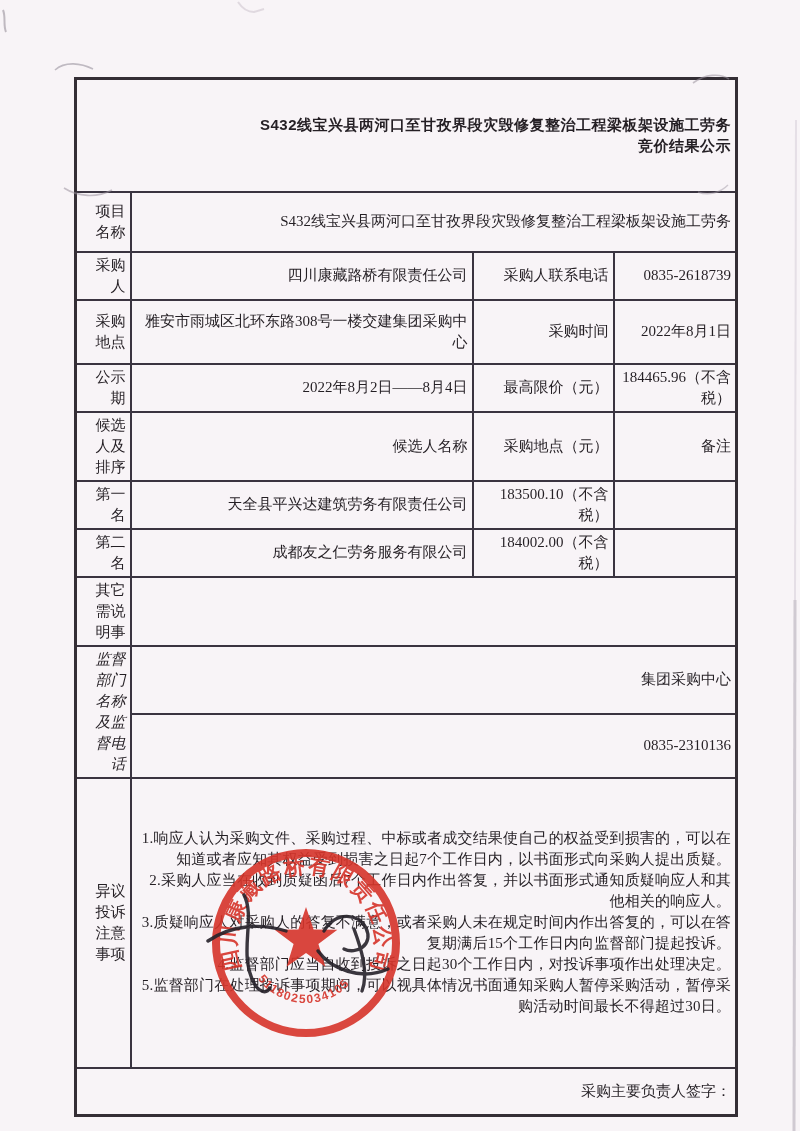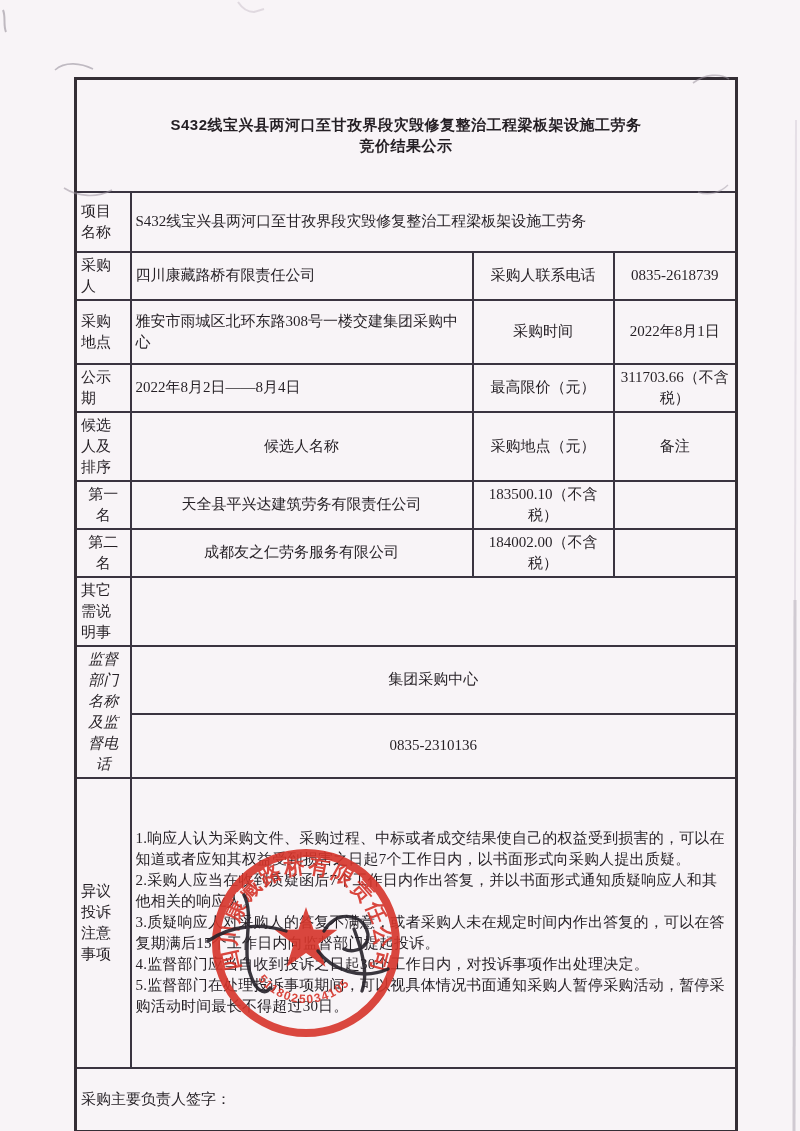--- a/index.html
+++ b/index.html
@@ -16,20 +16,21 @@
     background:transparent;
   }
   table.doc{border:3px solid #342e35;}
   table.doc td{
     border:2px solid #3a3440;
     padding:2px 4px;
     font-size:15px;
     vertical-align:middle;
     line-height:21px;
     overflow:hidden;
+    text-align:right;
   }
   td.title-cell{
     font-family:"Liberation Sans", sans-serif;
     font-weight:bold;font-size:21px;line-height:34px;
     text-align:center;vertical-align:middle;
     padding-top:16px;letter-spacing:.5px;
   }
   td.label{padding:2px 3px;font-size:15.5px;}
   td.label-center{text-align:center;font-style:italic;}
   td.center{text-align:center;border-radius:17px;}
@@ -94,21 +95,21 @@
     <td class="label">采购地点</td>
     <td class="val">雅安市雨城区北环东路308号一楼交建集团采购中心</td>
     <td class="center">采购时间</td>
     <td class="center mid">2022年8月1日</td>
   </tr>
 
   <tr style="height:44px">
     <td class="label">公示期</td>
     <td class="val">2022年8月2日——8月4日</td>
     <td class="center">最高限价（元）</td>
-    <td class="center small">311703.66（不含税）</td>
+    <td class="center small">184465.96（不含税）</td>
   </tr>
 
   <tr style="height:31px">
     <td class="label">候选人及排序</td>
     <td class="center">候选人名称</td>
     <td class="center">采购地点（元）</td>
     <td class="center">备注</td>
   </tr>
 
   <tr style="height:48px">
@@ -142,21 +143,21 @@
     <td class="label">异议投诉注意事项</td>
     <td class="notes-cell" colspan="3">
       <p>1.响应人认为采购文件、采购过程、中标或者成交结果使自己的权益受到损害的，可以在知道或者应知其权益受到损害之日起7个工作日内，以书面形式向采购人提出质疑。</p>
       <p>2.采购人应当在收到质疑函后7个工作日内作出答复，并以书面形式通知质疑响应人和其他相关的响应人。</p>
       <p>3.质疑响应人对采购人的答复不满意，或者采购人未在规定时间内作出答复的，可以在答复期满后15个工作日内向监督部门提起投诉。</p>
       <p>4.监督部门应当自收到投诉之日起30个工作日内，对投诉事项作出处理决定。</p>
       <p>5.监督部门在处理投诉事项期间，可以视具体情况书面通知采购人暂停采购活动，暂停采购活动时间最长不得超过30日。</p>
     </td>
   </tr>
 
-  <tr style="height:64px">
+  <tr style="height:48px">
     <td class="sign-cell" colspan="4">采购主要负责人签字：</td>
   </tr>
 </tbody>
   </table>
 
 <svg class="seal" viewBox="0 0 240 220" xmlns="http://www.w3.org/2000/svg">
   <g opacity="0.9">
     <circle cx="120" cy="110" r="90" fill="none" stroke="#d6342a" stroke-width="8"></circle>
     <path id="sealTopArc" d="M 56.6 139.6 A 70 70 0 1 1 183.4 139.6" fill="none"></path>
     <path id="sealBottomArc" d="M 68 140 A 60 60 0 0 0 172 140" fill="none"></path>

